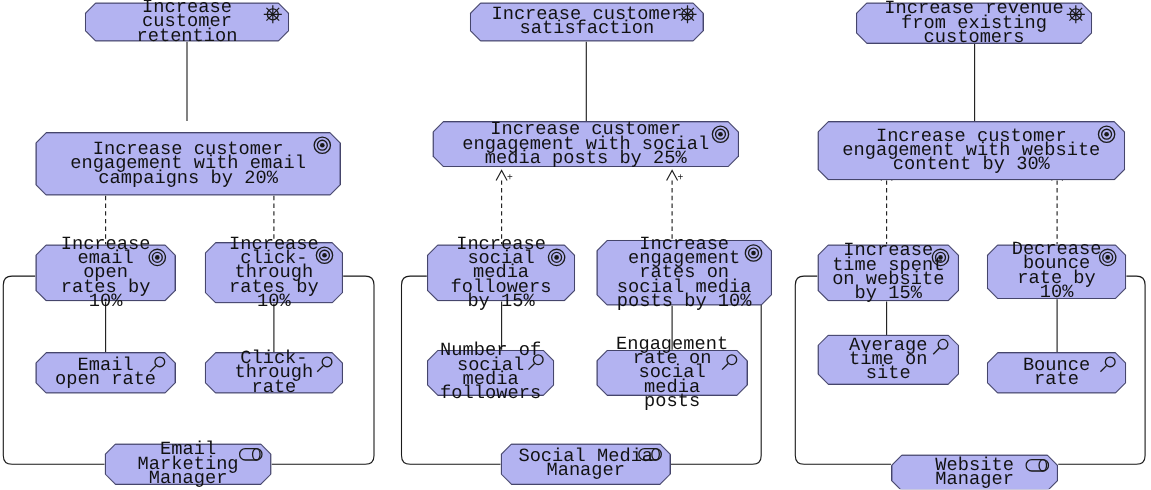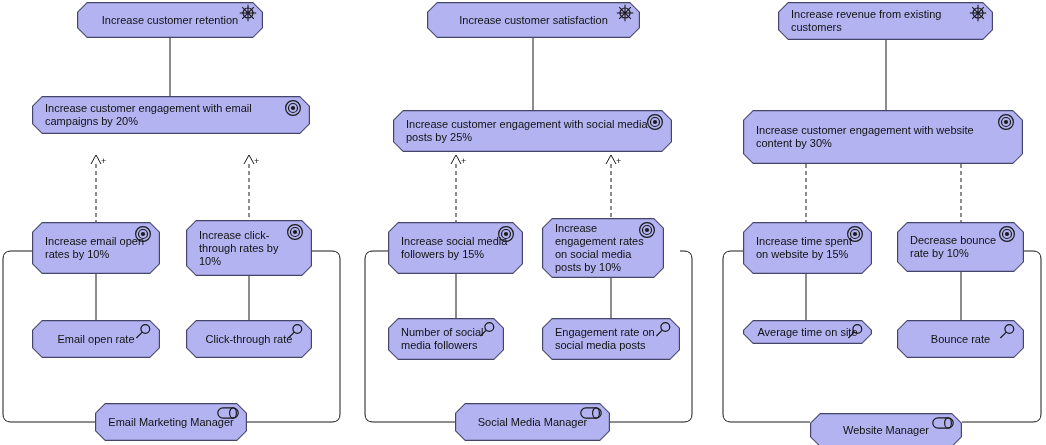--- a/index.html
+++ b/index.html
@@ -16,21 +16,21 @@
       0% calc(100% - 10px), 0% 10px);
   }
   .node .fill{
     position:absolute;inset:1.2px;background:#b3b3f1;
     clip-path:polygon(9px 0%, calc(100% - 9px) 0%, 100% 9px,
       100% calc(100% - 9px), calc(100% - 9px) 100%, 9px 100%,
       0% calc(100% - 9px), 0% 9px);
   }
   .node .label{
     position:absolute;inset:0;display:flex;align-items:center;justify-content:center;
-    text-align:left;font-size:11px;line-height:13px;padding:2px 13px;box-sizing:border-box;
+    text-align:center;font-size:17px;line-height:13px;padding:2px 13px;box-sizing:border-box;font-family:Liberation Mono, monospace;
   }
   .node .icon{position:absolute;top:3px;right:8px;}
   .node .icon.driver{top:2px;right:6px;}
   .node .icon.role{top:4px;right:8px;}
   .plus-label{position:absolute;font-size:9px;line-height:9px;color:#1a1a1a;}
   svg .edge{stroke:#1a1a1a;stroke-width:1;fill:none;}
   svg .dashed{stroke-dasharray:4 3;}
 </style>
 </head>
 <body>
@@ -104,21 +104,21 @@
   <span class="plus-label" style="left:966px;top:157px">+</span>
 
   <div class="node" style="left:77px;top:2px;width:186px;height:36px">
     <div class="shape"></div>
       <div class="fill"></div>
     <svg class="icon driver" width="18" height="18">
         <use href="#sym-driver"></use>
       </svg>
     <div class="label">Increase customer retention</div>
   </div>
-  <div class="node" style="left:32px;top:96px;width:278px;height:38px">
+  <div class="node" style="left:32px;top:120px;width:278px;height:58px">
     <div class="shape"></div>
       <div class="fill"></div>
     <svg class="icon" width="18" height="18">
         <use href="#sym-goal"></use>
       </svg>
     <div class="label">Increase customer engagement with email campaigns by 20%</div>
   </div>
   <div class="node" style="left:32px;top:222px;width:128px;height:52px">
     <div class="shape"></div>
       <div class="fill"></div>
@@ -177,21 +177,21 @@
     <div class="label">Increase customer engagement with social media posts by 25%</div>
   </div>
   <div class="node" style="left:388px;top:222px;width:135px;height:52px">
     <div class="shape"></div>
       <div class="fill"></div>
     <svg class="icon" width="18" height="18">
         <use href="#sym-goal"></use>
       </svg>
     <div class="label">Increase social media followers by 15%</div>
   </div>
-  <div class="node" style="left:542px;top:218px;width:122px;height:60px">
+  <div class="node" style="left:542px;top:218px;width:160px;height:60px">
     <div class="shape"></div>
       <div class="fill"></div>
     <svg class="icon" width="18" height="18">
         <use href="#sym-goal"></use>
       </svg>
     <div class="label">Increase engagement rates on social media posts by 10%</div>
   </div>
   <div class="node" style="left:388px;top:318px;width:116px;height:42px">
     <div class="shape"></div>
       <div class="fill"></div>
@@ -242,21 +242,21 @@
     <div class="label">Increase time spent on website by 15%</div>
   </div>
   <div class="node" style="left:897px;top:222px;width:127px;height:50px">
     <div class="shape"></div>
       <div class="fill"></div>
     <svg class="icon" width="18" height="18">
         <use href="#sym-goal"></use>
       </svg>
     <div class="label">Decrease bounce rate by 10%</div>
   </div>
-  <div class="node" style="left:743px;top:320px;width:129px;height:24px">
+  <div class="node" style="left:743px;top:304px;width:129px;height:46px">
     <div class="shape"></div>
       <div class="fill"></div>
     <svg class="icon" width="18" height="16">
         <use href="#sym-magnifier"></use>
       </svg>
     <div class="label" style="padding:2px 8px">Average time on site</div>
   </div>
   <div class="node" style="left:897px;top:320px;width:127px;height:38px">
     <div class="shape"></div>
       <div class="fill"></div>

